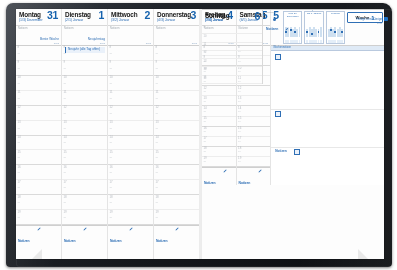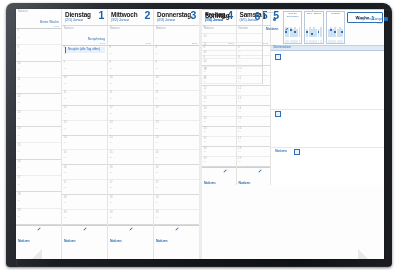--- a/index.html
+++ b/index.html
@@ -166,20 +166,25 @@
     <div class="cover-inner-edge"></div>
     <div class="tab"></div>
   </div>
 
   <div class="spread">
 
     <div class="page page-left">
       <div class="daygrid">
 
         <div class="daycol">
+          <div class="dayhead">
+            <div class="dayname">Montag</div>
+            <div class="daysub">(1/3) Dezember</div>
+            <div class="daynum">31</div>
+          </div>
           <div class="memo">
             <div class="memo-lbl">Notizen</div>
             <div class="memo-note">Beste Woche</div>
             <div class="memo-min">2022</div>
           </div>
           <div class="hours">
             <div class="hrow">
                 <span class="hlabel">8</span>
                 <span class="half">30</span>
               </div>

